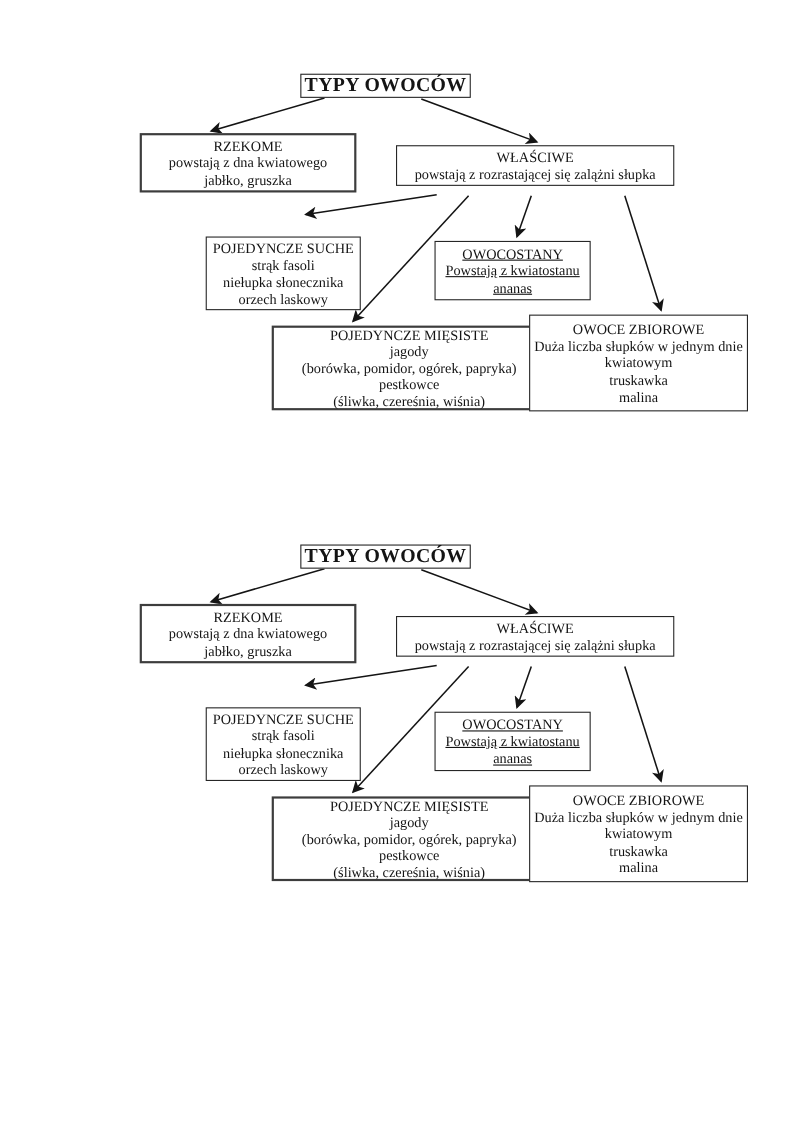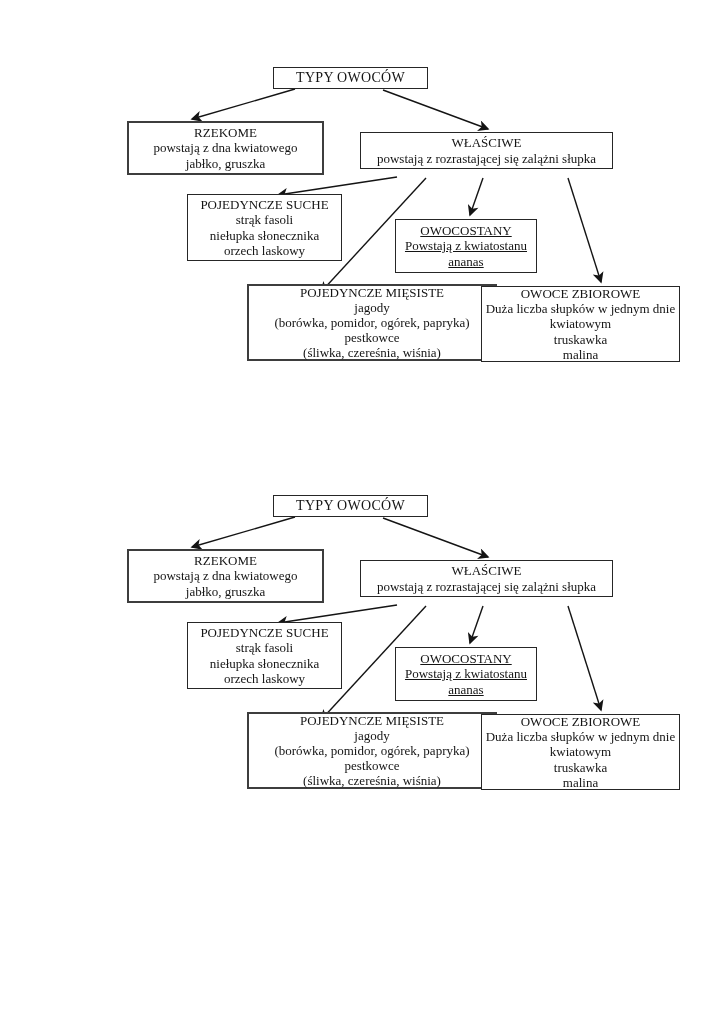--- a/index.html
+++ b/index.html
@@ -15,28 +15,28 @@
   .arrows line { stroke:#141414; stroke-width:1.4; }
   .arrows marker path { fill:#141414; }
   .node {
     position:absolute; box-sizing:border-box;
     border:1.5px solid #262626; background:#ffffff;
     display:flex; flex-direction:column; justify-content:center; align-items:center;
     text-align:center; font-size:13px; line-height:15.2px;
   }
   .node .ln { white-space:nowrap; }
   .heavy { border-width:2px; border-color:#3d3d3d;margin-left:40px; }
-  .title-bold { font-weight:normal; font-size:14px; letter-spacing:0.3px; }
+  .title-bold { font-weight:bold; font-size:18px; letter-spacing:0.3px; }
   .n-typy       { left:273px; top:67px;  width:155px; height:22px; }
   .n-rzekome    { left:87px;  top:121px; width:197px; height:54px; }
   .n-wlasciwe   { left:360px; top:132px; width:253px; height:37px; }
-  .n-suche      { left:187px; top:194px; width:155px; height:67px; }
+  .n-suche      { left:187px; top:215px; width:141px; height:67px; }
   .n-owocostany { left:395px; top:219px; width:142px; height:54px;text-decoration:underline; }
-  .n-miesiste   { left:207px; top:284px; width:250px; height:77px;text-align:center; }
-  .n-zbiorowe   { left:481px; top:286px; width:199px; height:76px; }
+  .n-miesiste   { left:207px; top:296px; width:250px; height:77px;text-align:center; }
+  .n-zbiorowe   { left:481px; top:286px; width:199px; height:88px; }
 </style>
 </head>
 <body>
 
 <div class="page">
 
   <div class="diagram d1">
     <svg class="arrows" viewBox="0 0 725 430">
       <defs>
         <marker id="ah-d1" viewBox="0 0 10 10" refX="8.6" refY="5" markerWidth="11" markerHeight="8" orient="auto">

